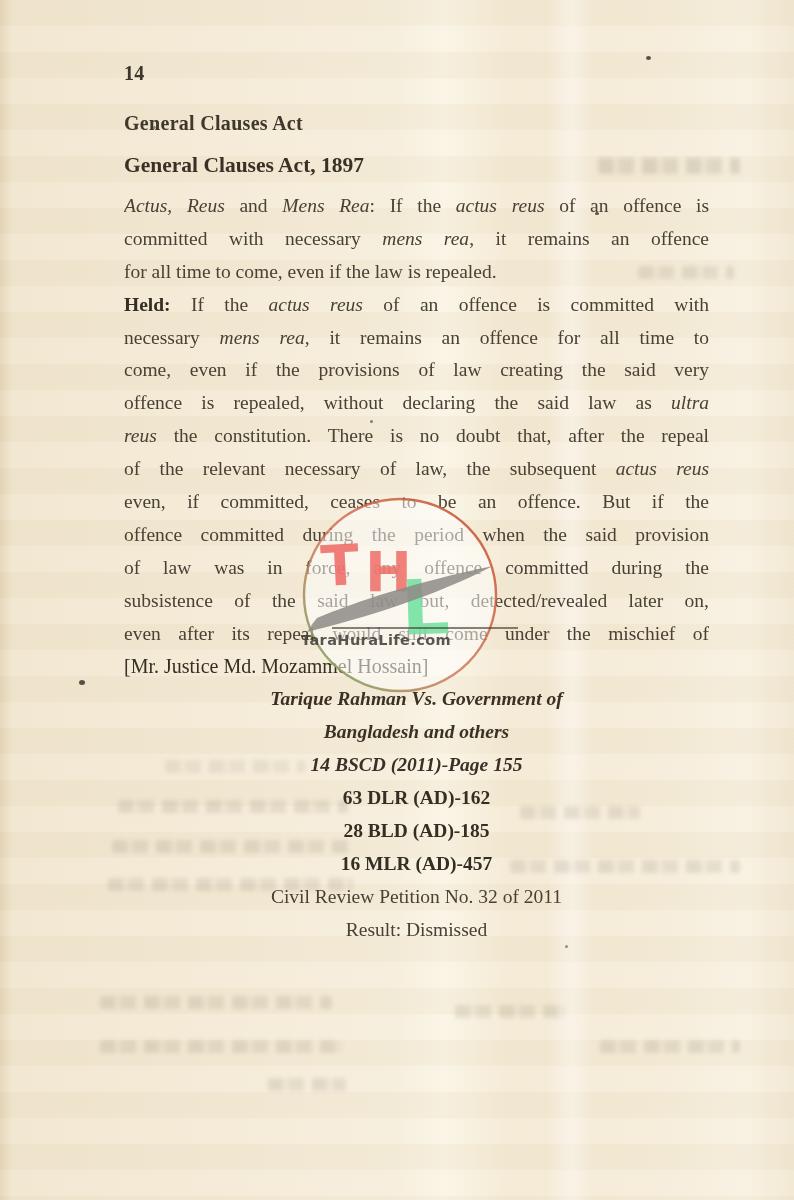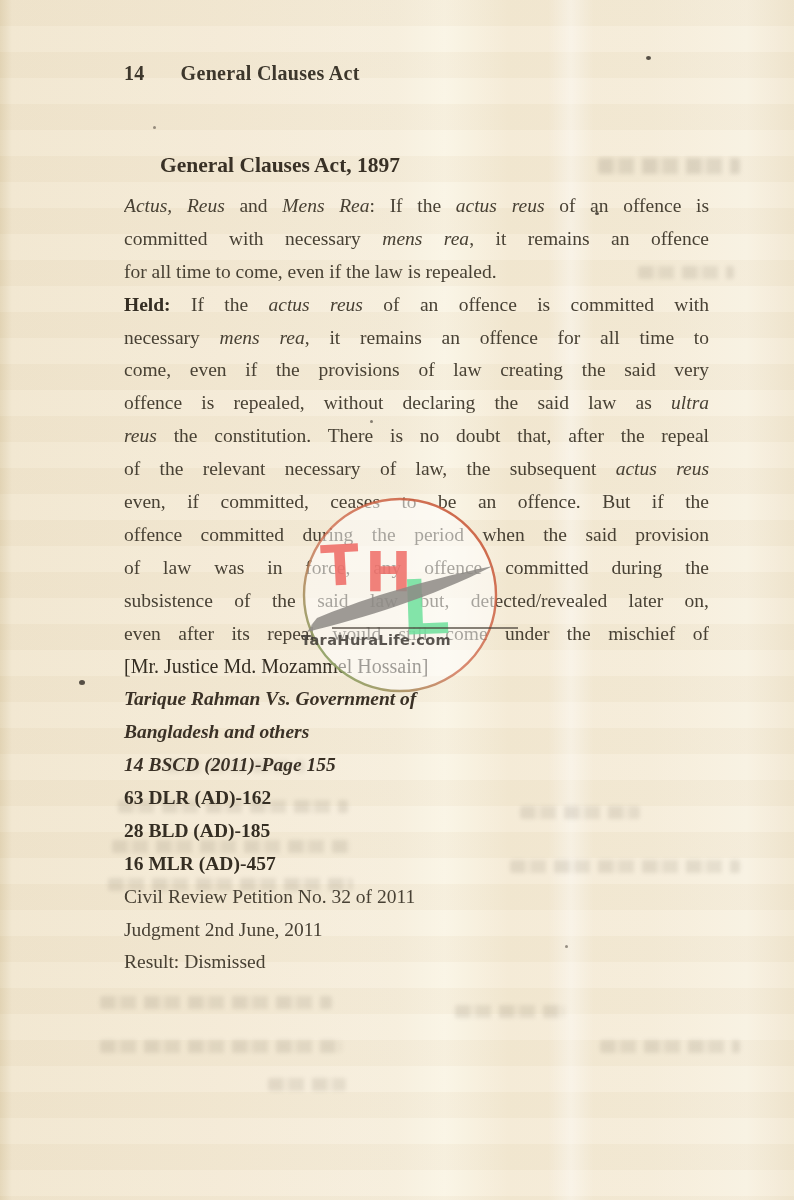--- a/index.html
+++ b/index.html
@@ -15,42 +15,42 @@
     position:absolute;inset:0;
     background:repeating-linear-gradient(180deg,rgba(213,196,163,.10) 0 26px,rgba(255,255,255,.07) 26px 52px);
   }
   .crease{
     position:absolute;left:548px;top:0;width:46px;height:1200px;
     background:linear-gradient(90deg,rgba(255,255,255,0) 0,rgba(255,255,255,.38) 50%,rgba(255,255,255,0) 100%);
   }
 
   
   .header{
-    position:absolute;left:124px;top:62px;display:flex;gap:36px;
-    font-weight:700;font-size:20px;color:#3d372c;letter-spacing:.3px;z-index:2;
+    position:absolute;left:124px;top:62px;display:flex;gap:27px;
+    font-weight:700;font-size:20px;color:#3d372c;letter-spacing:.3px;z-index:2;flex-direction:column;
   }
   .section-title{
     position:absolute;left:124px;top:126px;width:585px;text-align:center;
     font-weight:700;font-style:italic;font-size:21.5px;color:#393126;z-index:2;
   }
   .statute-heading{
     position:absolute;left:124px;top:153px;
-    font-weight:700;font-size:21.5px;color:#393126;z-index:2;margin-left:36px;
+    font-weight:700;font-size:21.5px;color:#393126;z-index:2;
   }
   .flow{
     position:absolute;left:124px;top:190px;width:585px;
     font-size:19.5px;line-height:32.9px;color:#484134;z-index:2;
   }
   .line{height:32.9px;overflow:hidden;white-space:nowrap;}
   .line.jfy{white-space:normal;text-align:justify;text-align-last:justify;}
   .s-r{font-style:normal}
   .s-i{font-style:italic}
   .s-b{font-weight:700;color:#352e23}
   .judge{font-weight:400;font-size:20px;color:#352e23;height:32.9px;}
-  .cites{text-align:left;}
+  .cites{text-align:center;}
   .cite-line{height:32.9px;}
   .st-bi{font-weight:700;font-style:italic;color:#3a3126}
   .st-b{font-weight:700;color:#352e23}
   .st-r{color:#484134}
 
   
   .watermark{position:absolute;left:301px;top:496px;width:198px;height:198px;z-index:3;}
   .wm-circle{position:absolute;inset:0;}
   .wm-letter{position:absolute;font-family:"DejaVu Sans",sans-serif;font-weight:700;line-height:1;}
   .wm-t{left:20px;top:42px;font-size:56px;color:rgba(238,108,102,.88);transform:rotate(-3deg);}
@@ -141,21 +141,20 @@
       </div>
     <div class="judge">[Mr. Justice Md. Mozammel Hossain]</div>
     <div class="cites">
         <div class="cite-line st-bi">Tarique Rahman Vs. Government of</div>
         <div class="cite-line st-bi">Bangladesh and others</div>
         <div class="cite-line st-bi">14 BSCD (2011)-Page 155</div>
         <div class="cite-line st-b">63 DLR (AD)-162</div>
         <div class="cite-line st-b">28 BLD (AD)-185</div>
         <div class="cite-line st-b">16 MLR (AD)-457</div>
         <div class="cite-line st-r">Civil Review Petition No. 32 of 2011</div>
-        <div class="cite-line st-r">Judgment 2nd June, 2011</div>
         <div class="cite-line st-r">Result: Dismissed</div>
       </div>
   </div>
 
   <div class="watermark">
     <svg class="wm-circle" width="198" height="198" viewBox="0 0 198 198">
       <defs>
         <linearGradient id="ring" x1="1" y1="0" x2="0" y2="1">
           <stop offset="0" stop-color="#cb5f40"></stop>
           <stop offset="0.55" stop-color="#cb5f40" stop-opacity="0.7"></stop>

